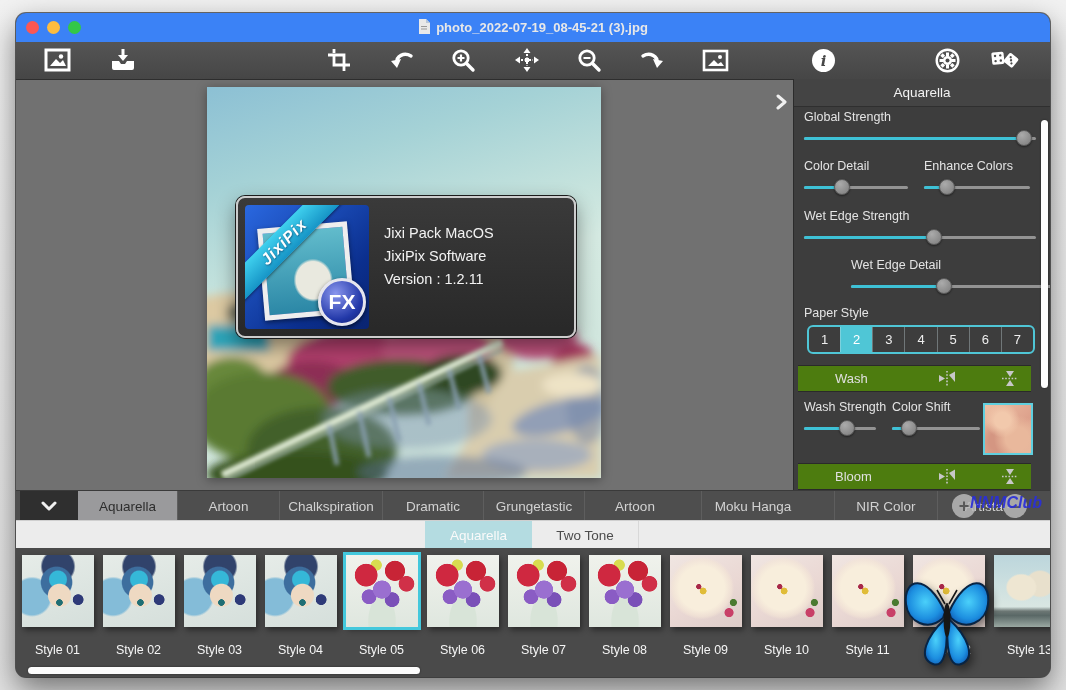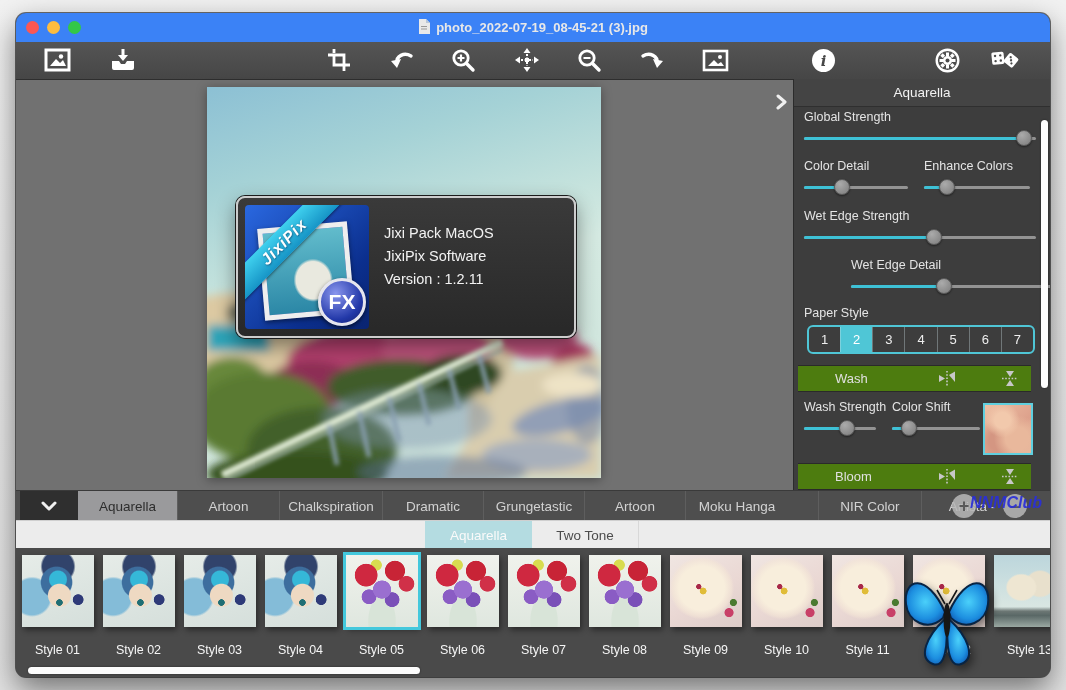--- a/index.html
+++ b/index.html
@@ -70,21 +70,21 @@
                      linear-gradient(135deg,#eec0a4,#dda18c 60%,#e7b89e);}
   .vscroll{position:absolute;left:247px;top:41px;width:7px;height:268px;background:#fdfdfd;border-radius:4px;box-shadow:0 0 2px rgba(0,0,0,.5);}
   
   .tabbar{position:absolute;left:0;top:477px;right:0;height:30px;background:#4e4e4e;border-top:1px solid #3a3a3a;box-sizing:border-box;}
   .chevbtn{position:absolute;left:4px;top:0;width:58px;height:30px;background:#2f2f2f;display:flex;align-items:center;justify-content:center;cursor:pointer;}
   #tabs{position:absolute;left:62px;top:0;height:30px;display:flex;}
   .tab{display:flex;align-items:center;justify-content:center;font-size:13.5px;color:#d2d2d2;border-left:1px solid #5e5e5e;cursor:pointer;white-space:nowrap;}
   div.tab:nth-of-type(1){width:99px;border-left:none;} div.tab:nth-of-type(2){width:101px;}
   div.tab:nth-of-type(3){width:102px;} div.tab:nth-of-type(4){width:100px;}
   div.tab:nth-of-type(5){width:100px;} div.tab:nth-of-type(6){width:100px;}
-  div.tab:nth-of-type(7){width:102px;} div.tab:nth-of-type(8){width:102px;margin-left:30px;}
+  div.tab:nth-of-type(7){width:102px;margin-left:16px;} div.tab:nth-of-type(8){width:102px;margin-left:30px;}
   div.tab:nth-of-type(9){width:100px;border-right:none;}
   .tab.sel{background:#9a9a9c;color:#2d2d2d;}
   .roundbtn{position:absolute;top:3px;width:24px;height:24px;border-radius:50%;background:rgba(185,185,185,.85);
             color:rgba(80,80,80,.9);display:flex;align-items:center;justify-content:center;font-size:18px;font-weight:bold;cursor:pointer;}
   #btn-add{left:936px;} #btn-remove{left:987px;}
   .watermark{position:absolute;left:954px;top:481px;z-index:9;color:#2a2fd8;opacity:.92;
              font-size:16px;font-weight:bold;font-style:italic;pointer-events:none;}
   
   .subrow{position:absolute;left:0;top:507px;right:0;height:28px;background:#ececec;border-top:1px solid #cfcfcf;box-sizing:border-box;}
   .chip{position:absolute;top:0;height:28px;display:flex;align-items:center;justify-content:center;font-size:13.5px;color:#4c4c4c;cursor:pointer;}

